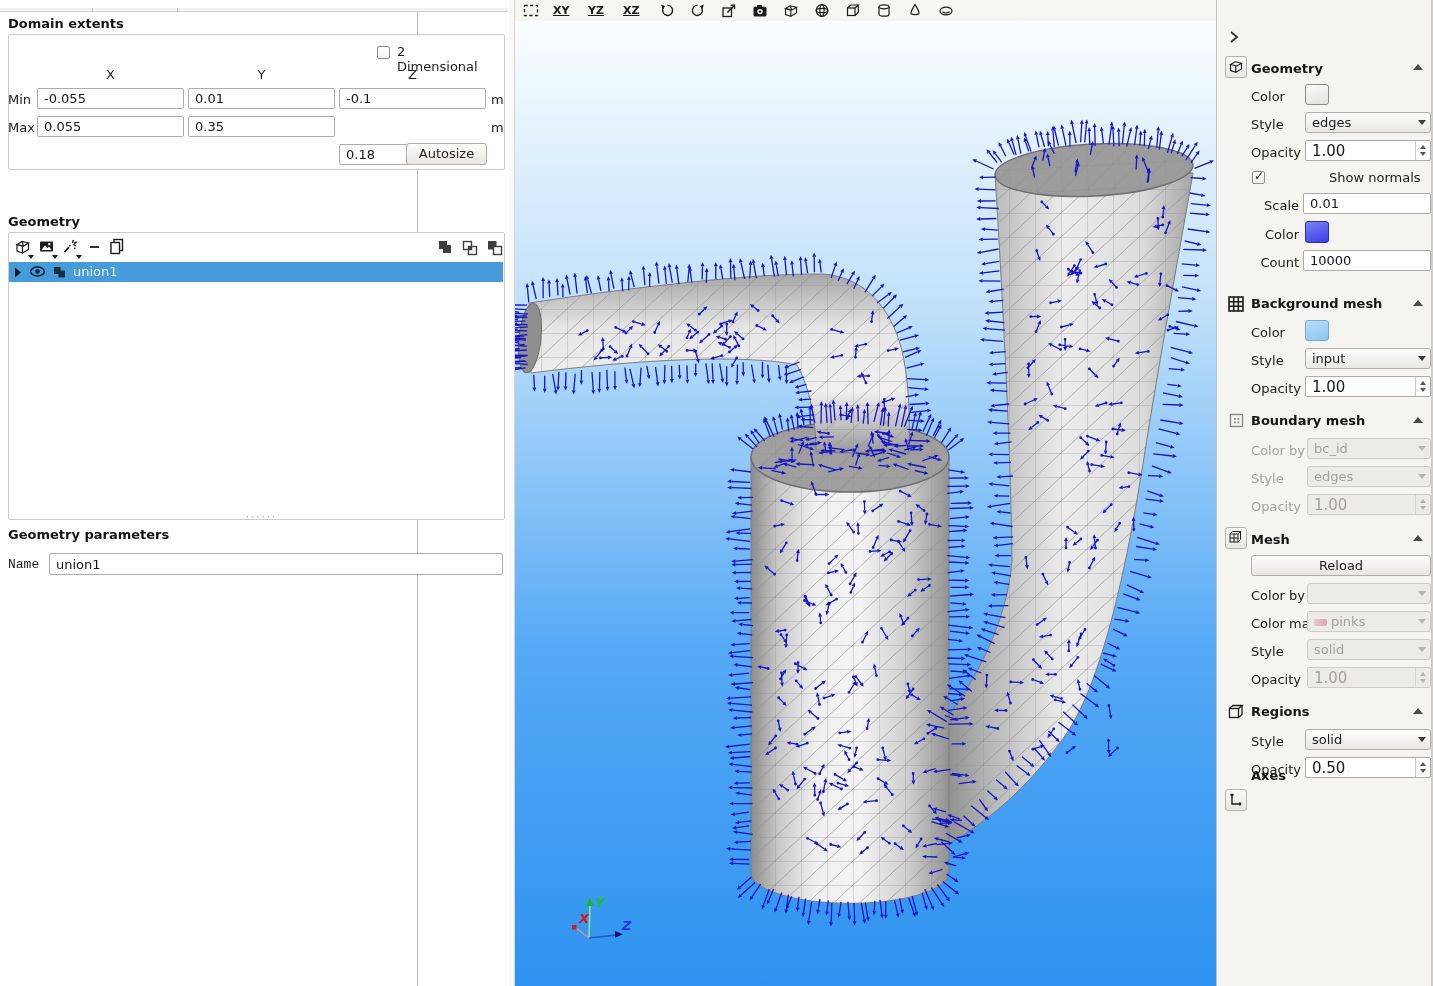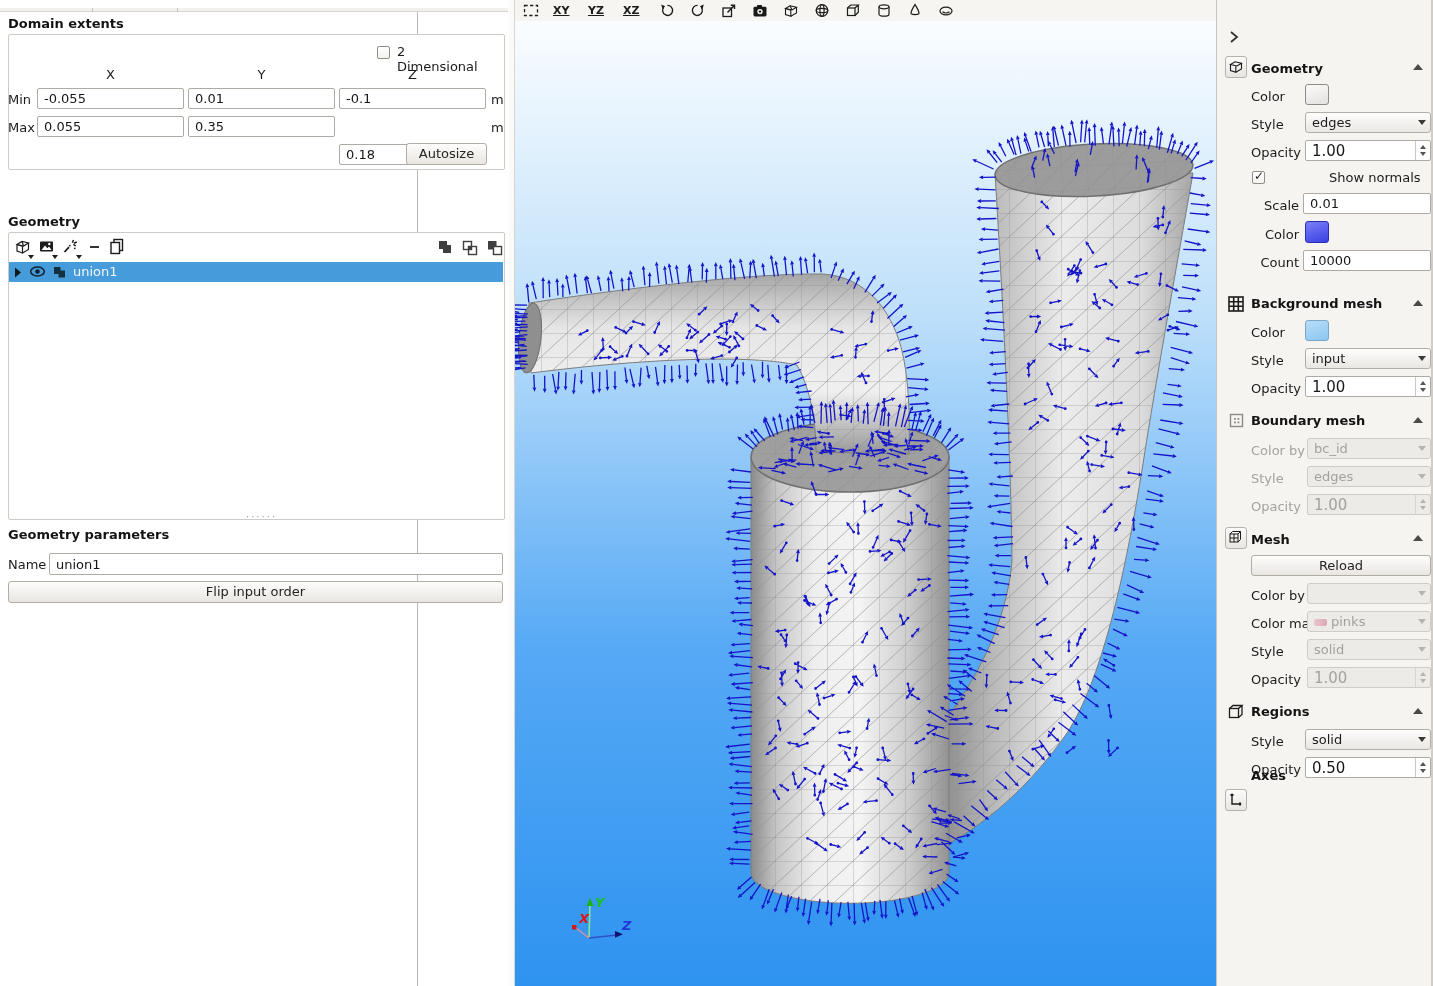--- a/index.html
+++ b/index.html
@@ -176,23 +176,22 @@
         </svg>
       <svg class="abs" style="left:43px; top:3px;" width="15" height="15" viewBox="0 0 15 15">
           <path d="M2,2 h6.5 v3.5 h4.5 v7 h-6.5 v-3.5 h-4.5 Z" fill="#14303e"></path>
         </svg>
       <span class="rowtxt">union1</span>
     </div>
 
     <div class="dots-handle" style="left:246px; top:503px;">······</div>
 
     <div class="seclabel abs" style="left:8px; top:519px;">Geometry parameters</div>
-    <div class="flabel" style="left:8px; top:549px;">Name</div>
+    <div class="flabel" style="left:8px; top:549px;font-family:Liberation Mono, monospace;">Name</div>
     <input class="inp" style="left: 49px; top: 545px; width: 454px; height: 22px;" value="union1">
-    <div class="btn" style="left:8px; top:573px; width:495px;">Flip input order</div>
   </div>
   <div id="splitter-gap"></div>
 
   <div id="viewport">
     <div id="vp-toolbar">
       <span class="vp-ico"><svg width="18" height="17" viewBox="0 0 18 17">
             <rect x="2.5" y="3.5" width="13" height="10" fill="none" stroke="#1c1c1c" stroke-width="1.3" stroke-dasharray="3.2 2.4"></rect>
           </svg></span>
       <span class="vp-ico" style="width:22px"><span class="tb-txt">XY</span></span>
       <span class="vp-ico" style="width:22px"><span class="tb-txt">YZ</span></span>

